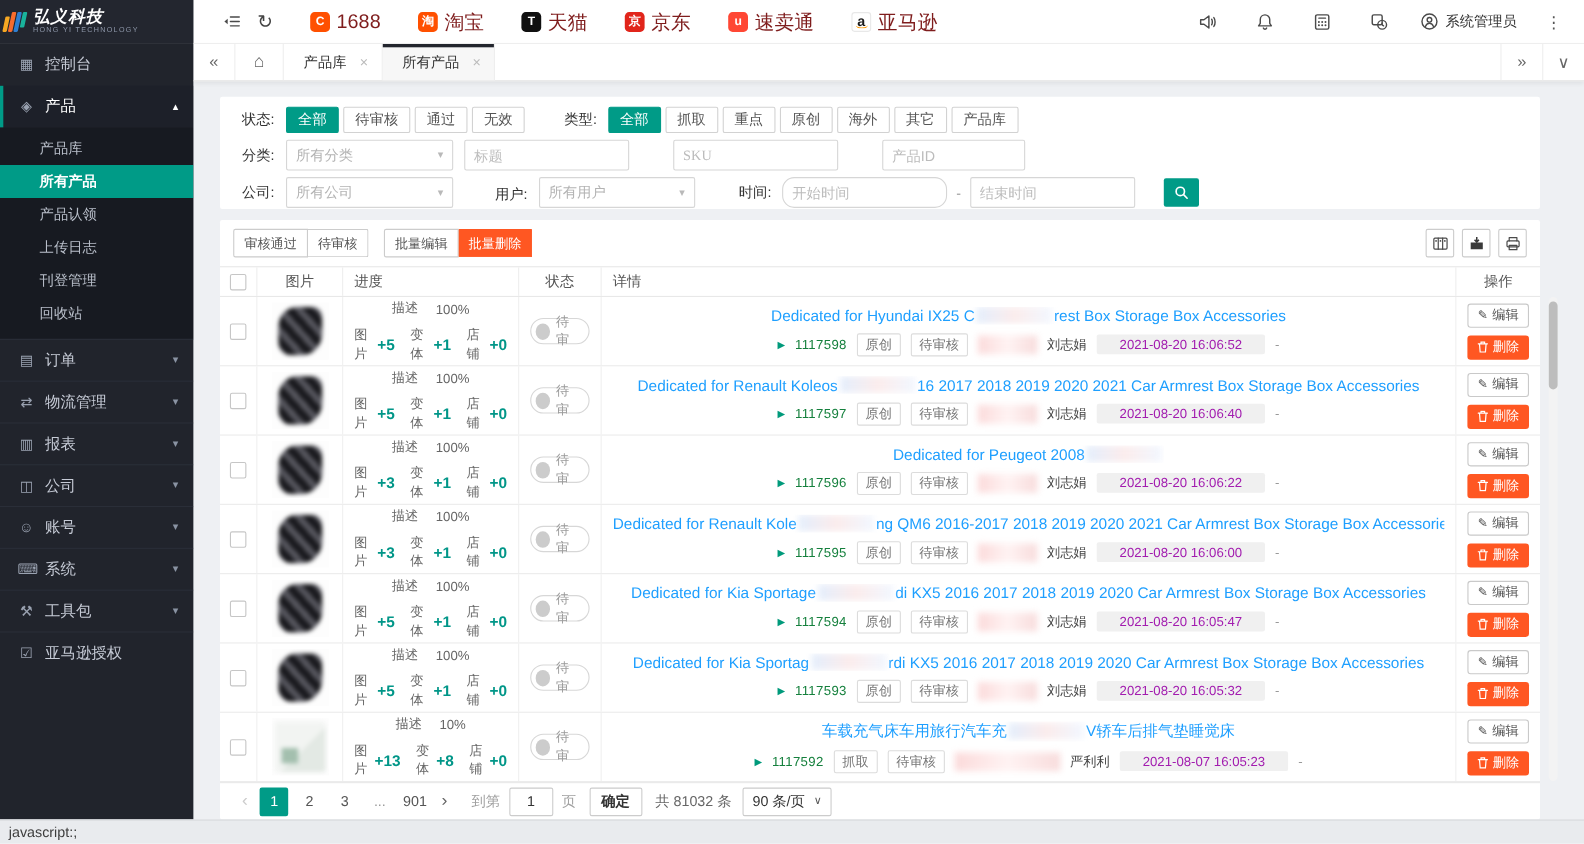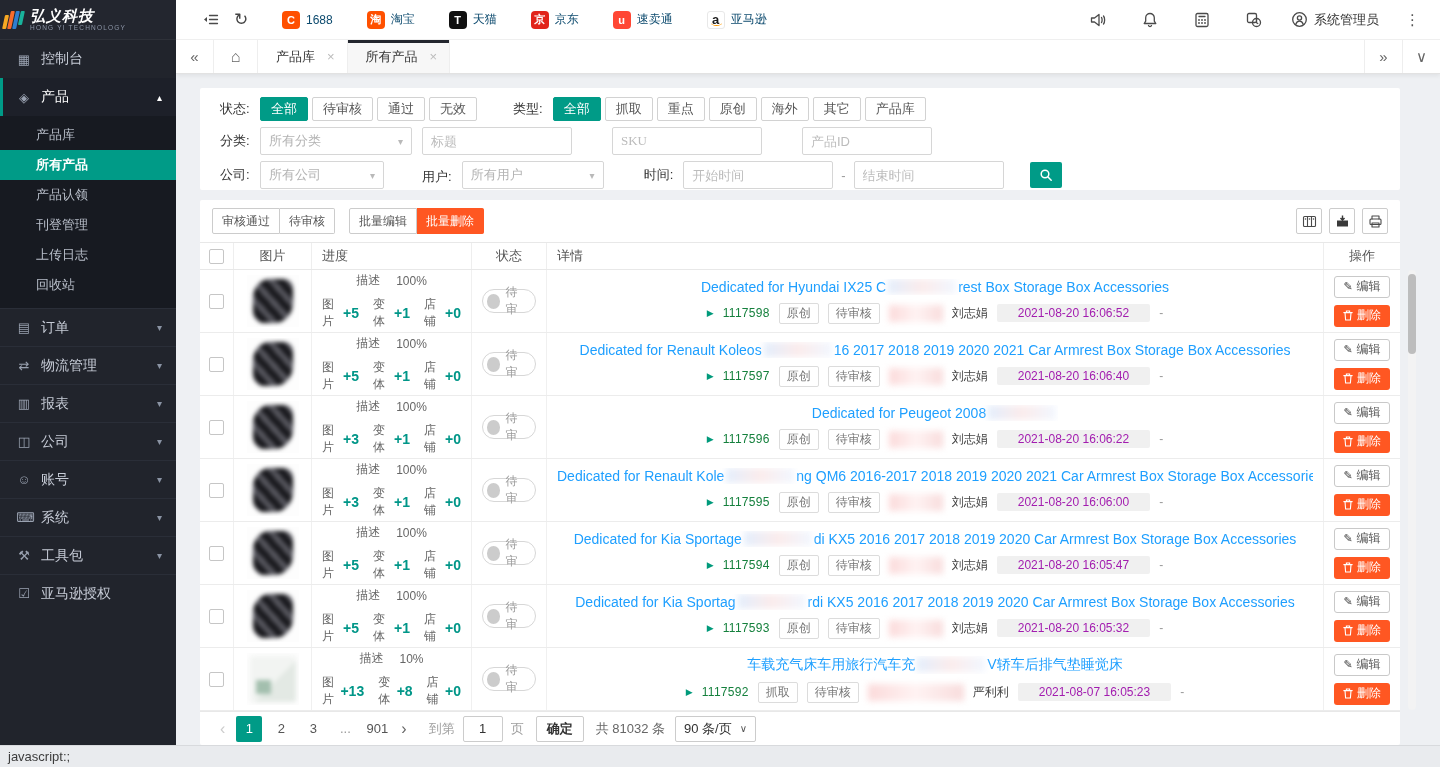--- a/index.html
+++ b/index.html
@@ -32,21 +32,21 @@
 .main{position:absolute;left:176px;top:0;right:0;height:745px}
 .topbar{height:40px;background:#fff;display:flex;align-items:center;padding:0 16px 0 20px;border-bottom:1px solid #f0f0f0}
 .tb-icon{width:30px;height:30px;display:flex;align-items:center;justify-content:center;cursor:pointer;color:#4a4a4a}
 .tb-icon svg{display:block}
 .refresh-glyph{font-size:17px;color:#444}
 .markets{display:flex;align-items:center;gap:34px;margin-left:26px}
 .mk{display:flex;align-items:center;gap:6px;cursor:pointer}
 .mk-icon{position:relative;width:18px;height:18px;border-radius:4px;display:flex;align-items:center;justify-content:center;font-size:11px;font-weight:bold}
 .mk-icon.amazon{border:1px solid #e8e8e8;border-radius:3px;font-size:13px}
 .mk-icon.amazon::after{content:"";position:absolute;left:3px;bottom:2px;width:11px;height:5px;border-bottom:1.6px solid #ff9900;border-radius:50%}
-.mk-label{font-size:12px;color:#0c4a6e}
+.mk-label{font-size:18px;color:#7f1d1d}
 .topbar-right{margin-left:auto;display:flex;align-items:center;gap:22px}
 .admin{display:flex;align-items:center;gap:6px;cursor:pointer;font-size:13px;color:#333}
 .more-glyph{font-size:15px;color:#555;cursor:pointer;padding:0 4px}
 
 
 .tabbar{height:34px;background:#fff;display:flex;align-items:stretch;border-bottom:1px solid #e2e2e2;box-shadow:0 2px 4px rgba(0,0,0,.06);position:relative;z-index:2}
 .tab-nav{width:38px;display:flex;align-items:center;justify-content:center;color:#666;font-size:15px;border-right:1px solid #eee;cursor:pointer}
 .tab-home{width:44px;display:flex;align-items:center;justify-content:center;color:#666;font-size:16px;border-right:1px solid #eee;cursor:pointer}
 .tab{display:flex;align-items:center;padding:0 12px 0 18px;font-size:13px;color:#333;border-right:1px solid #eee;cursor:pointer;position:relative}
 .tab .close{margin-left:12px;color:#bbb;font-size:13px}
@@ -190,25 +190,25 @@
 
         <div class="submenu-item active">
           <span>所有产品</span>
         </div>
 
         <div class="submenu-item">
           <span>产品认领</span>
         </div>
 
         <div class="submenu-item">
+          <span>上传日志</span>
+        </div>
+
+        <div class="submenu-item">
           <span>刊登管理</span>
-        </div>
-
-        <div class="submenu-item">
-          <span>上传日志</span>
         </div>
 
         <div class="submenu-item">
           <span>回收站</span>
         </div>
 
       </div>
     <div class="sgroups">
 
         <div class="snav-item">
@@ -401,31 +401,31 @@
           <div class="fsel" style="width:152px">
             <span>所有分类</span>
             <span class="caret">▾</span>
           </div>
           <input class="finput" style="width: 150px; margin-left: 10px;" placeholder="标题">
           <input class="finput" style="width: 150px; margin-left: 40px; font-family: Liberation Serif, serif;" placeholder="SKU">
           <input class="finput" style="width: 130px; margin-left: 40px;" placeholder="产品ID">
         </div>
         <div class="frow">
           <span class="flabel">公司:</span>
-          <div class="fsel" style="width:124px">
+          <div class="fsel" style="width:152px">
             <span>所有公司</span>
             <span class="caret">▾</span>
           </div>
           <span class="flabel" style="width:auto;margin:4px 10px 0 38px">用户:</span>
           <div class="fsel" style="width:142px">
             <span>所有用户</span>
             <span class="caret">▾</span>
           </div>
           <span class="flabel" style="width:auto;margin:0 10px 0 40px">时间:</span>
-          <input class="finput" style="width: 150px;" placeholder="开始时间">
+          <input class="finput" style="width: 150px; border-radius: 11px;" placeholder="开始时间">
           <span style="color:#999;margin:0 8px">-</span>
           <input class="finput" style="width: 150px;" placeholder="结束时间">
           <button class="search-btn">
             <svg width="14" height="14" viewBox="0 0 14 14" style="stroke:#fff;fill:none;stroke-width:1.5;stroke-linecap:round">
                 <circle cx="6" cy="6" r="3.8"></circle>
                 <path d="M9 9l3.2 3.2"></path>
               </svg>
           </button>
         </div>
       </div>

